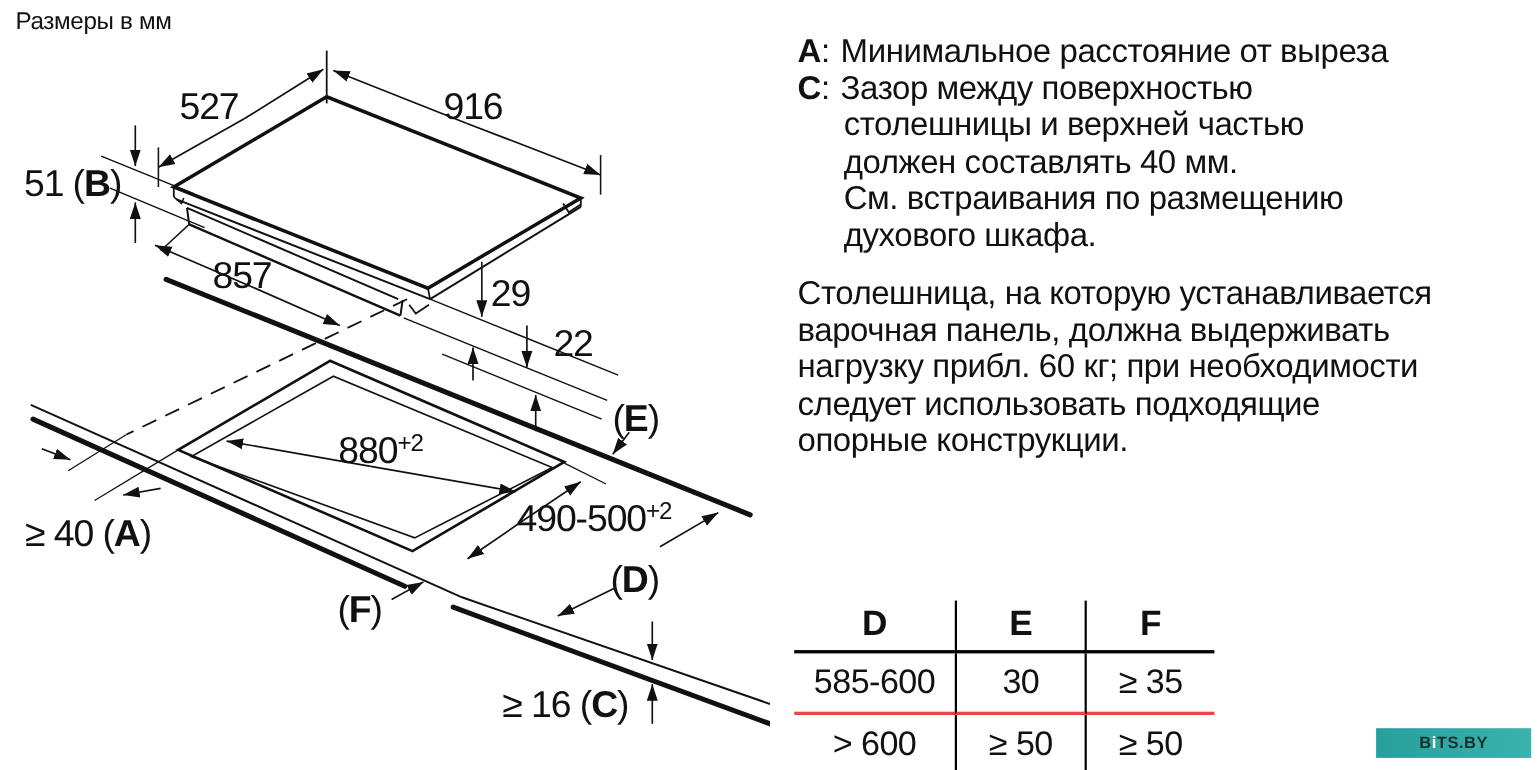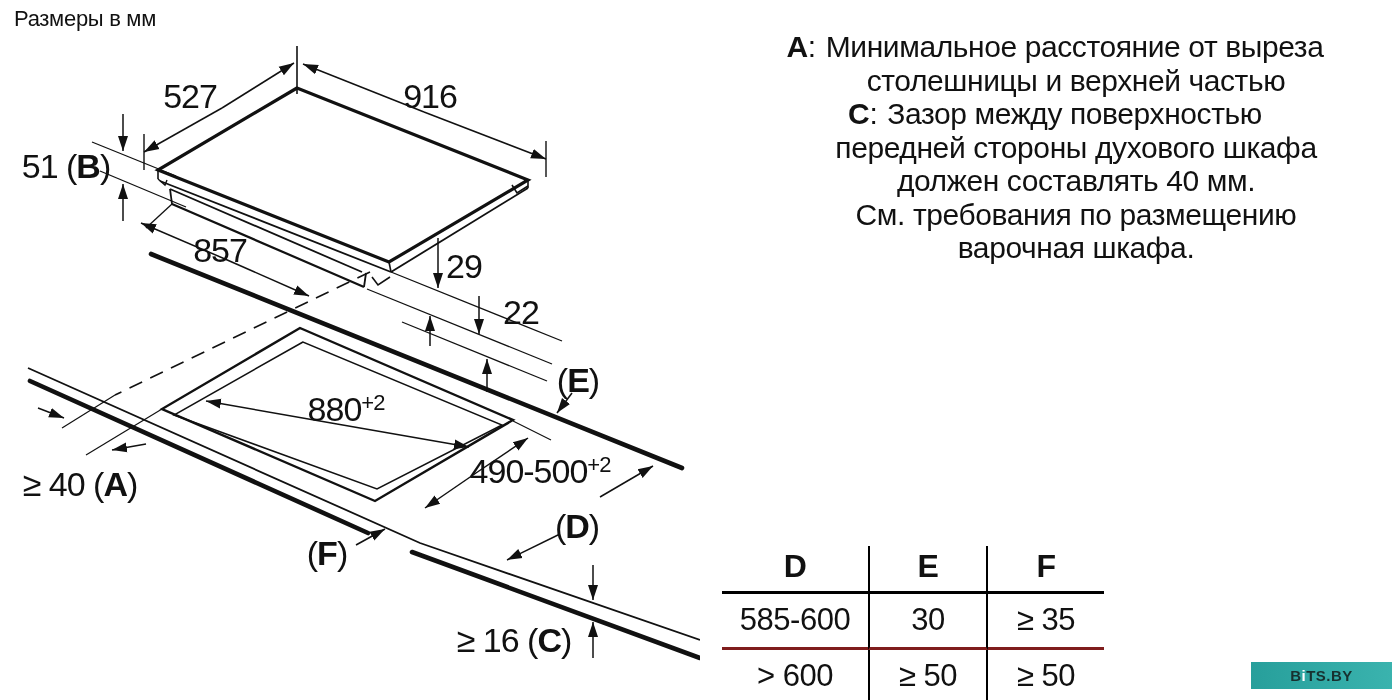--- a/index.html
+++ b/index.html
@@ -4,30 +4,30 @@
 <style>
   html,body{margin:0;padding:0;background:#fff;}
   .canvas{position:relative;width:1400px;height:700px;background:#ffffff;overflow:hidden;
           font-family:"Liberation Sans",sans-serif;color:#111;}
   .title{position:absolute;left:14px;top:6px;font-size:22px;letter-spacing:-0.3px;}
   svg.drawing{position:absolute;left:0;top:0;}
   svg.drawing text{font-family:"Liberation Sans",sans-serif;font-size:34px;letter-spacing:-1px;fill:#111;}
   svg.drawing .bold{font-weight:bold;}
   svg.drawing .sup{font-size:22px;}
   .legend{position:absolute;left:725px;top:30px;width:660px;font-size:30px;line-height:33.5px;
-          letter-spacing:-0.4px;text-align:center;}
+          letter-spacing:-0.4px;}
   .def{padding-left:42px;}
   .def .line.first{text-indent:-42px;}
   .letter{font-weight:bold;}
   .sep{margin-right:10px;}
   .para{margin-top:19px;padding-left:0;}
   .spec-table{position:absolute;left:722px;top:546px;display:grid;grid-template-columns:146px 120px 116px;}
   .cell{text-align:center;font-size:31px;height:53px;line-height:52px;letter-spacing:-0.5px;}
   .cell.th{font-weight:bold;font-size:32px;height:45px;line-height:40px;border-bottom:3px solid #000;}
-  .cell.r1{border-bottom:3px solid #7f1d1d;}
+  .cell.r1{border-bottom:3px solid #ef4444;}
   .cell.c2{border-left:2px solid #000;border-right:2px solid #000;}
   .watermark{position:absolute;left:1251px;top:662px;width:141px;height:27px;
              background:linear-gradient(90deg,#279f9b,#3ab3ae);display:flex;align-items:center;
              justify-content:center;font-size:15px;font-weight:bold;letter-spacing:.5px;cursor:pointer;}
   .wm-dark{color:#17312f;}
   .wm-i{color:#ffffff;}
 </style>
 </head>
 <body>
 
@@ -138,28 +138,34 @@
     <text x="346" y="421" text-anchor="middle"><tspan>880</tspan><tspan class="sup" dy="-11">+2</tspan></text>
 
     <text x="540" y="483" text-anchor="middle"><tspan>490-500</tspan><tspan class="sup" dy="-11">+2</tspan></text>
   </svg>
 
   <div class="legend">
     <div class="def">
       <div class="line first"><span class="letter">A</span><span class="sep">:</span><span>Минимальное расстояние от выреза</span></div>
     </div>
     <div class="def">
+      <div class="line first"><span class="letter">C</span><span class="sep">:</span><span>Зазор между поверхностью</span></div>
       <div class="line">столешницы и верхней частью</div>
-      <div class="line first"><span class="letter">C</span><span class="sep">:</span><span>Зазор между поверхностью</span></div>
-      <div class="line">передней стороны духового шкафа</div>
       <div class="line">должен составлять 40 мм.</div>
-      <div class="line">См. требования по размещению</div>
-      <div class="line">варочная шкафа.</div>
+      <div class="line">См. встраивания по размещению</div>
+      <div class="line">духового шкафа.</div>
     </div>
 
+    <div class="para">
+      <div class="line">Столешница, на которую устанавливается</div>
+      <div class="line">варочная панель, должна выдерживать</div>
+      <div class="line">нагрузку прибл. 60 кг; при необходимости</div>
+      <div class="line">следует использовать подходящие</div>
+      <div class="line">опорные конструкции.</div>
+    </div>
   </div>
 
   <div class="spec-table">
     <div class="cell th c1">D</div>
     <div class="cell th c2">E</div>
     <div class="cell th c3">F</div>
     <div class="cell r1 c1">585-600</div>
     <div class="cell r1 c2">30</div>
     <div class="cell r1 c3">≥ 35</div>
     <div class="cell c1">&gt; 600</div>

